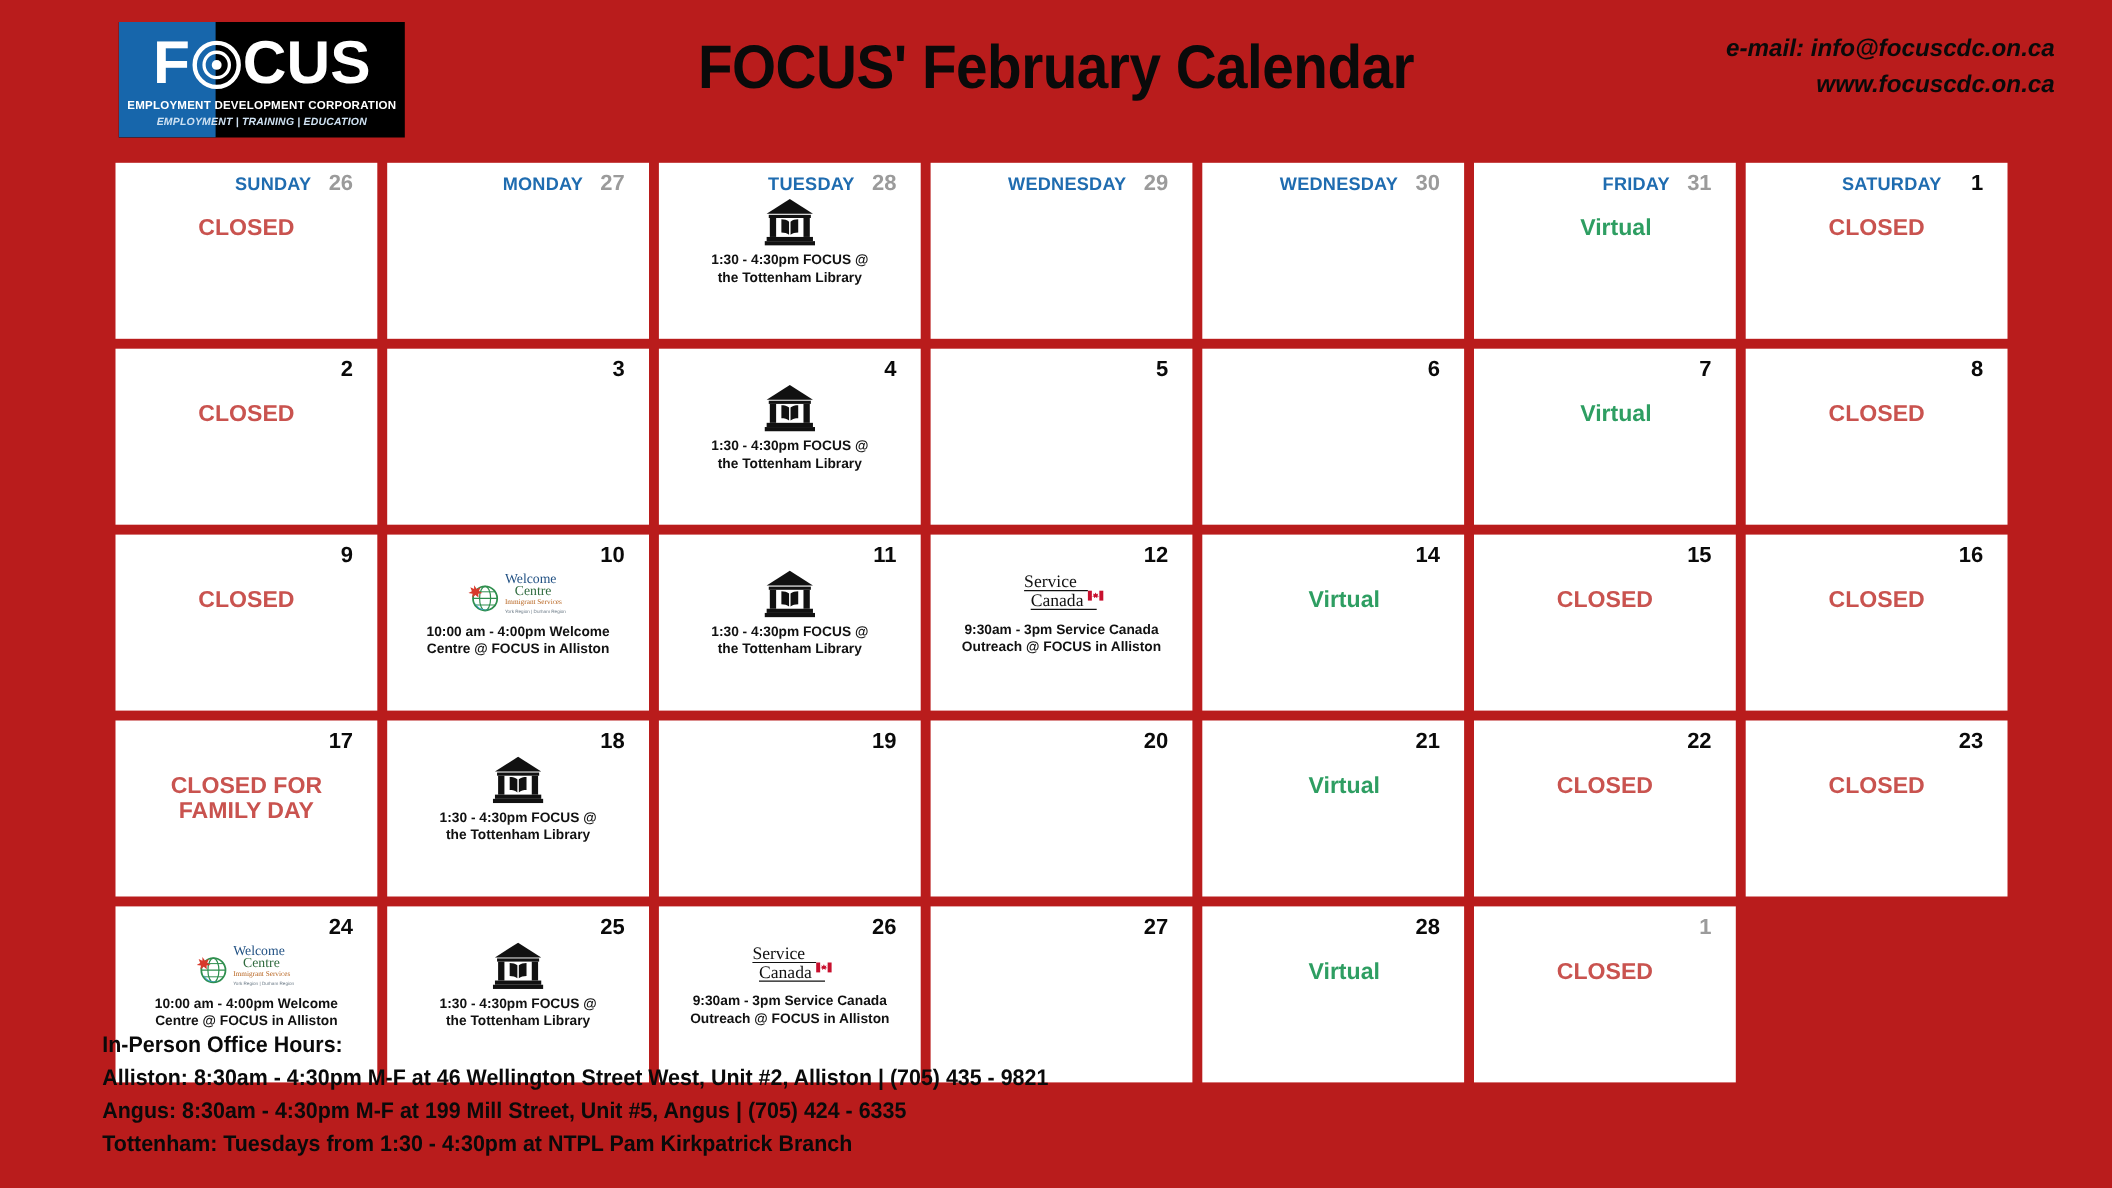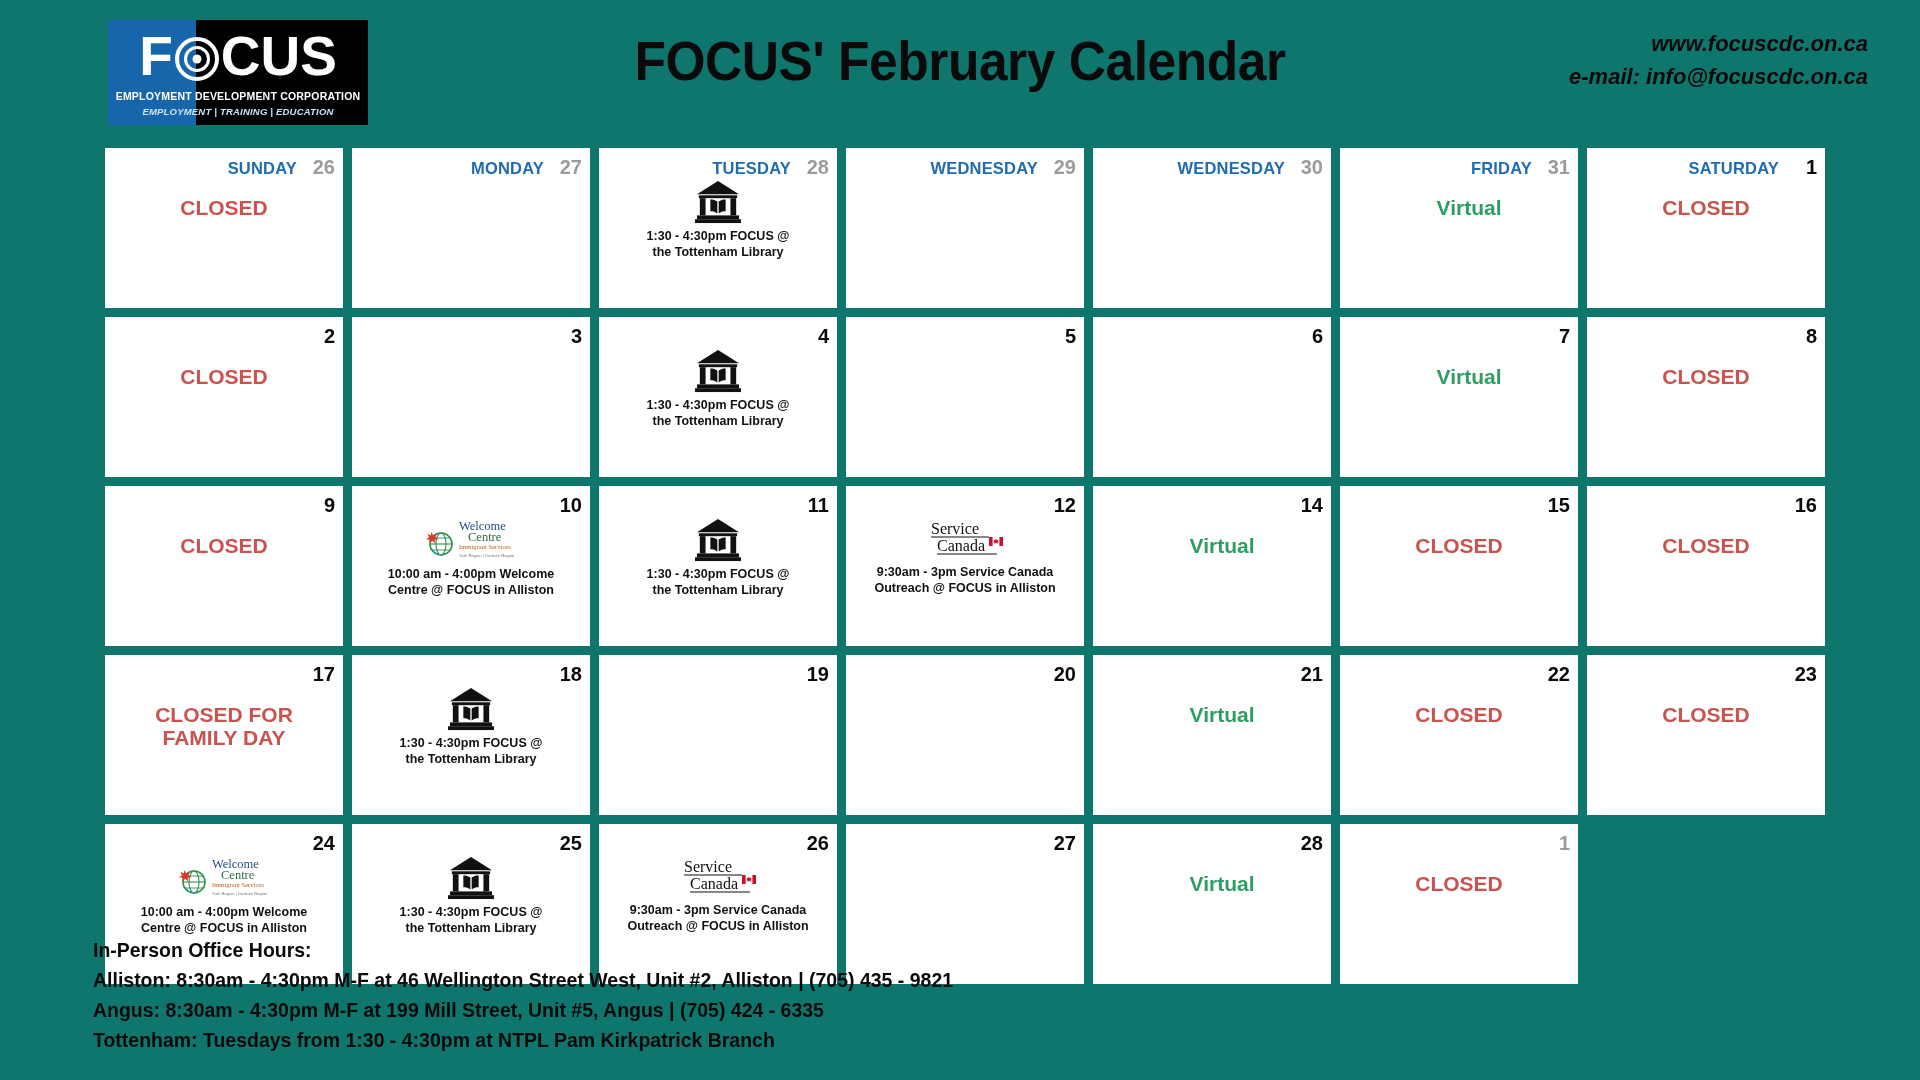--- a/index.html
+++ b/index.html
@@ -13,21 +13,21 @@
   body {
     background: #d7e7f7;
     font-family: "Liberation Sans", sans-serif;
     -webkit-font-smoothing: antialiased;
   }
 
   .page {
     width: 1920px;
     height: 1080px;
     position: relative;
-    background: #0f766e;
+    background: #b91c1c;
     padding: 0;
     text-decoration: underline;
   }
 
   
   .header {
     height: 140px;
     position: relative;
     display: flex;
     align-items: center;
@@ -136,21 +136,21 @@
     width: 1720px;
     display: grid;
     grid-template-columns: repeat(7, 1fr);
     gap: 9px;
   }
 
   .cell {
     background: #ffffff;
     height: 160px;
     position: relative;
-    padding: 8px 8px 4px 10px;
+    padding: 8px 22px 4px 10px;
     overflow: hidden;
   }
 
   .cell-head {
     display: flex;
     align-items: baseline;
     justify-content: flex-end;
     gap: 14px;
     height: 22px;
   }
@@ -257,22 +257,22 @@
     <div class="logo">
       <div class="logo-blue"></div>
       <div class="logo-focus">F<span class="tgt"><i class="r1"></i><i class="r2"></i><i class="r3"></i></span>CUS</div>
       <div class="logo-line2">EMPLOYMENT DEVELOPMENT CORPORATION</div>
       <div class="logo-line3">EMPLOYMENT | TRAINING | EDUCATION</div>
     </div>
 
     <div class="title">FOCUS' February Calendar</div>
 
     <div class="contact">
+      <div>e-mail: info@focuscdc.on.ca</div>
       <div>www.focuscdc.on.ca</div>
-      <div>e-mail: info@focuscdc.on.ca</div>
     </div>
   </div>
 
   <div class="grid" id="calendar-grid">
       <div class="cell">
         <div class="cell-head">
           <span class="dayname">SUNDAY</span>
           <span class="datenum muted">26</span>
         </div>
         <div class="cell-body">

